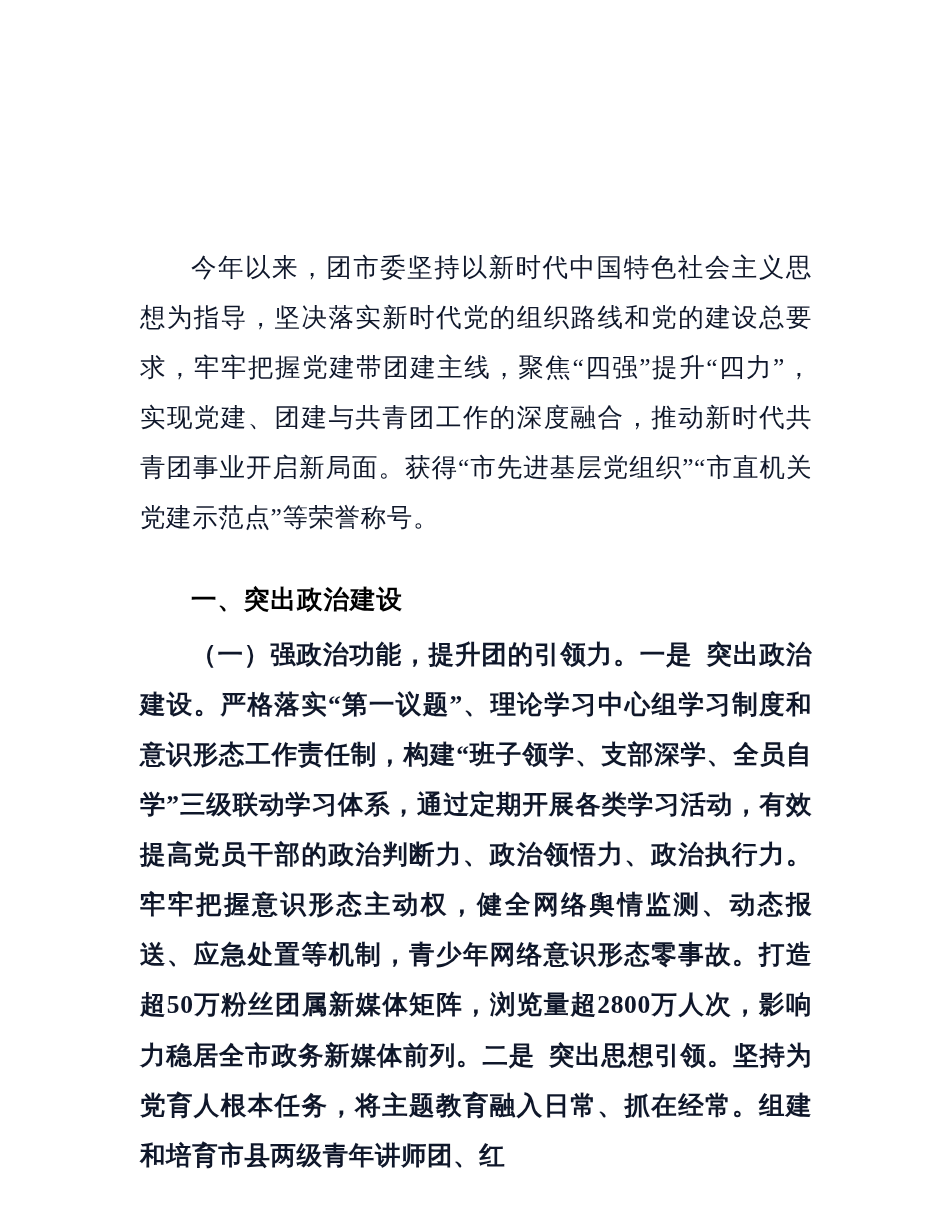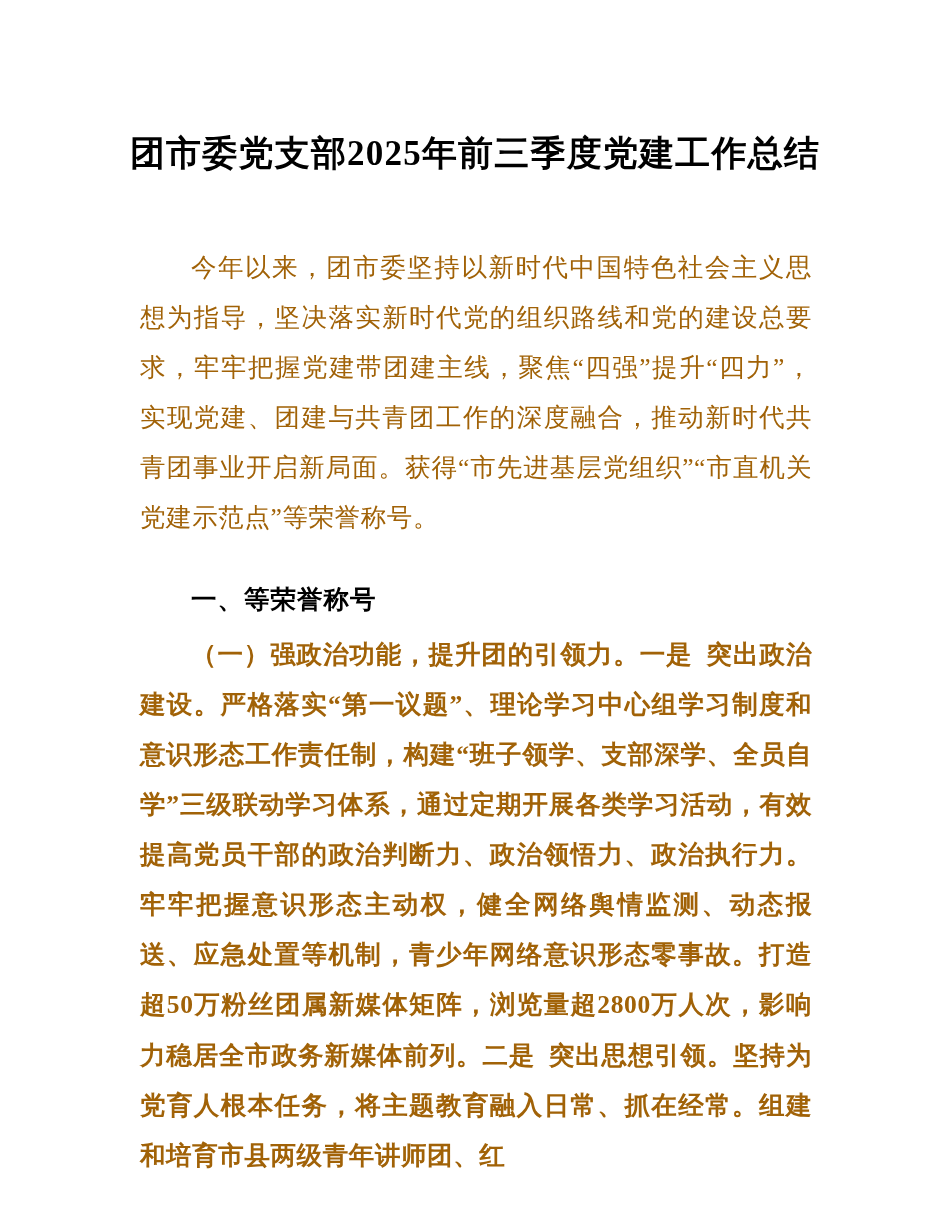--- a/index.html
+++ b/index.html
@@ -48,21 +48,21 @@
 
   .para {
     font-family: "Liberation Serif", "DejaVu Serif", serif;
     font-size: 25.5px;
     line-height: 50px;
     text-align: justify;
     text-justify: inter-ideograph;
     letter-spacing: 0.6px;
     margin: 0;
     text-indent: 2em;
-    color: #a16207;
+    color: #0f172a;
   }
 
   .para.p-lead {
     margin-bottom: 0;
   }
 
   
   .heading-1 {
     font-family: "Liberation Sans", "DejaVu Sans", sans-serif;
     font-size: 25.5px;
@@ -89,26 +89,25 @@
     font-family: "Liberation Serif", "DejaVu Serif", serif;
     font-weight: bold;
     margin-left: 14px;
   }
 </style>
 </head>
 <body>
 
 <div class="page">
 
-  <h1 class="doc-title">团市委党支部2025年前三季度党建工作总结</h1>
 
   <div class="body-block">
 
     <p class="para p-lead">今年以来，团市委坚持以新时代中国特色社会主义思想为指导，坚决落实新时代党的组织路线和党的建设总要求，牢牢把握党建带团建主线，聚焦“四强”提升“四力”，实现党建、团建与共青团工作的深度融合，推动新时代共青团事业开启新局面。获得“市先进基层党组织”“市直机关党建示范点”等荣誉称号。</p>
 
-    <p class="heading-1">一、等荣誉称号</p>
+    <p class="heading-1">一、突出政治建设</p>
 
     <p class="para p-sub">
       <span class="run-bold">（一）强政治功能，提升团的引领力。</span><span class="run-bold">一是</span><span class="run-normal">突出政治建设。严格落实“第一议题”、理论学习中心组学习制度和意识形态工作责任制，构建“班子领学、支部深学、全员自学”三级联动学习体系，通过定期开展各类学习活动，有效提高党员干部的政治判断力、政治领悟力、政治执行力。牢牢把握意识形态主动权，健全网络舆情监测、动态报送、应急处置等机制，青少年网络意识形态零事故。打造超50万粉丝团属新媒体矩阵，浏览量超2800万人次，影响力稳居全市政务新媒体前列。</span><span class="run-bold">二是</span><span class="run-normal">突出思想引领。坚持为党育人根本任务，将主题教育融入日常、抓在经常。组建和培育市县两级青年讲师团、红</span>
     </p>
 
   </div>
 </div>
 
 </body></html>

